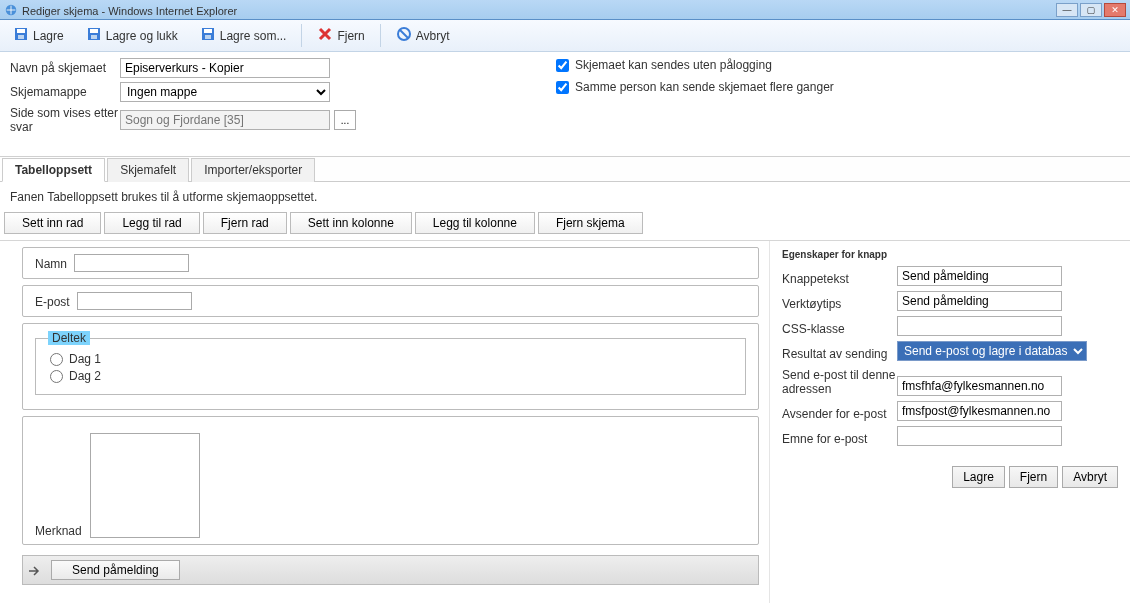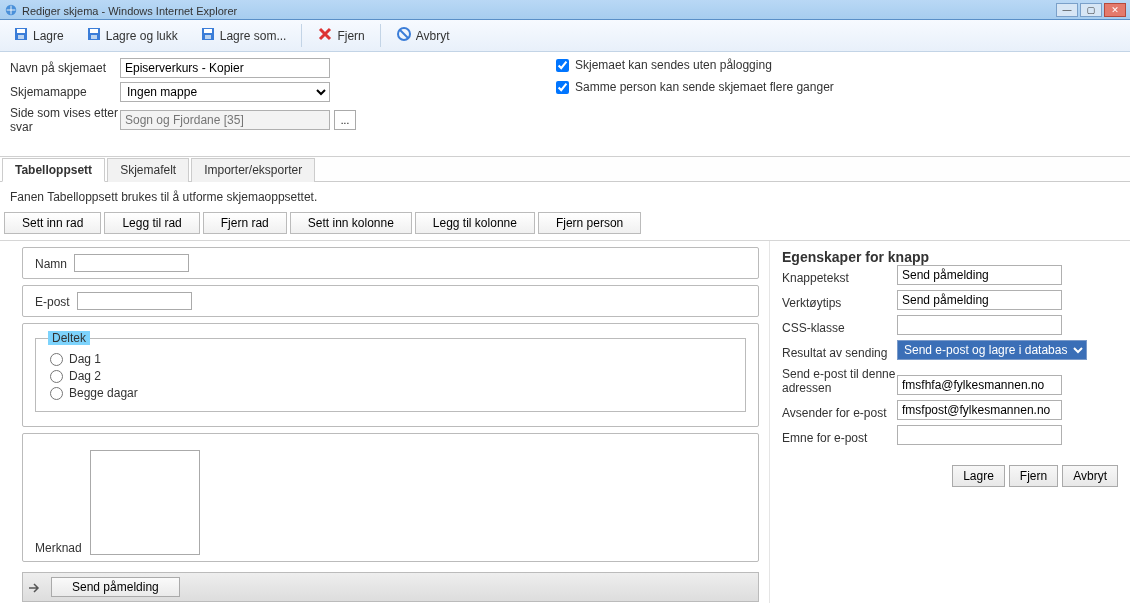--- a/index.html
+++ b/index.html
@@ -97,21 +97,21 @@
 .radio-row { display:flex; align-items:center; gap:6px; margin:3px 0;}
 .radio-row input{width:13px;height:13px;}
 
 .textarea-block { display:flex; align-items:flex-end; gap:8px; margin-top:10px;}
 .textarea-block textarea { width:110px; height:105px; border:1px solid #aaa; resize:none;}
 
 .submit-row { background:linear-gradient(#eee,#ddd); border:1px solid #bbb; padding:4px 6px; display:flex; align-items:center; gap:10px; margin-top:10px;}
 .submit-row .arrow { width:12px; height:10px; display:inline-block;}
 .submit-btn { border:1px solid #aaa; background:linear-gradient(#fafafa,#eaeaea); padding:2px 20px; cursor:pointer; font-size:12px;}
 
-.props-pane h3 { font-size:14px; font-weight:bold; margin-bottom:0;}
+.props-pane h3 { font-size:10px; font-weight:bold; margin-bottom:6px;}
 .prop-row { display:flex; align-items:flex-end; margin-bottom:5px;}
 .prop-label { width:115px; padding-top:2px;}
 .prop-input { width:165px; height:20px; border:1px solid #b0b0b0; font-size:12px; padding:1px 4px;}
 .prop-select { width:190px; height:20px; border:1px solid #7a9ac9; background:#3b6fb7; color:#fff; font-size:12px; padding:0 2px;}
 
 .props-actions { display:flex; justify-content:flex-end; gap:4px; margin-top:20px;}
 .props-actions button { border:1px solid #aaa; background:linear-gradient(#f7f7f7,#e8e8e8); padding:3px 10px; cursor:pointer; font-size:12px;}
 </style>
 </head>
 <body>
@@ -212,21 +212,21 @@
 </div>
 
 <div class="tab-desc">Fanen Tabelloppsett brukes til å utforme skjemaoppsettet.</div>
 
 <div class="button-bar">
   <button class="bar-btn">Sett inn rad</button>
   <button class="bar-btn">Legg til rad</button>
   <button class="bar-btn">Fjern rad</button>
   <button class="bar-btn">Sett inn kolonne</button>
   <button class="bar-btn">Legg til kolonne</button>
-  <button class="bar-btn">Fjern person</button>
+  <button class="bar-btn">Fjern skjema</button>
 </div>
 
 <div class="main-area">
 
   <div class="preview-pane">
 
     <div class="field-block">
       <span class="inline-lbl">Namn</span>
       <input class="inline-input" style="">
     </div>
@@ -240,24 +240,20 @@
       <div class="fieldset-block">
         <span class="fieldset-legend">Deltek</span>
         <div class="radio-row">
             <input type="radio" name="d" style="">
             <span>Dag 1</span>
           </div>
         <div class="radio-row">
             <input type="radio" name="d" style="">
             <span>Dag 2</span>
           </div>
-        <div class="radio-row">
-            <input type="radio" name="d" style="">
-            <span>Begge dagar</span>
-          </div>
       </div>
     </div>
 
     <div class="field-block">
       <div class="textarea-block">
         <span>Merknad</span>
         <textarea style=""></textarea>
       </div>
     </div>
 

